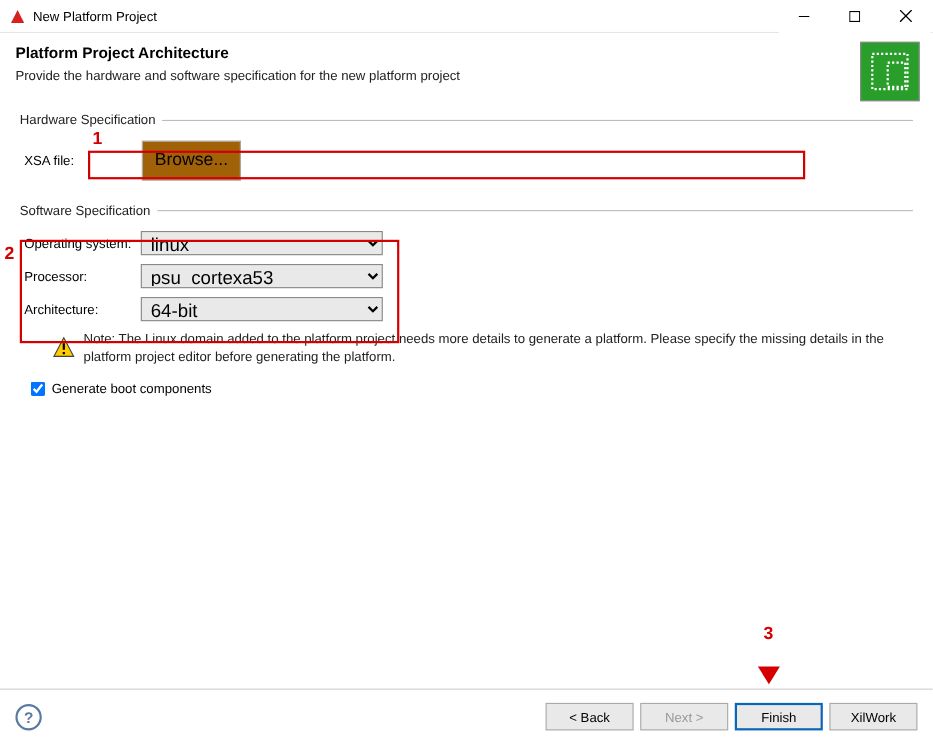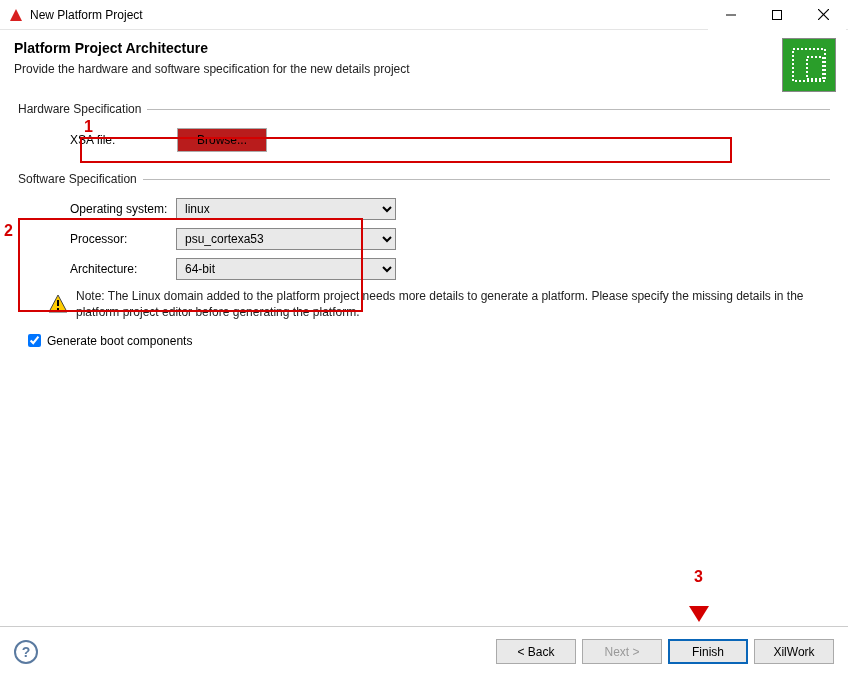--- a/index.html
+++ b/index.html
@@ -16,34 +16,34 @@
 .header-title { font-size: 14px; font-weight: bold; margin-bottom: 6px; }
 .header-desc { font-size: 12px; color: #222; }
 .header-icon { width: 54px; height: 54px; background: #2a9e2a; border: 1px solid #888; position: absolute; right: 12px; top: 8px; display: flex; align-items: center; justify-content: center; }
 
 .content { padding: 6px 18px 0 18px; }
 
 fieldset.group { border: none; border-top: 1px solid #bbb; margin: 8px 0 14px 0; padding-top: 12px; position: relative; }
 fieldset.group legend { font-size: 12px; color: #222; padding-right: 6px; background: #fff; }
 
 .row { display: flex; align-items: center; margin-bottom: 6px; }
-.row-label { width: 105px; font-size: 12px; color: #000; padding-left: 4px; margin-left: 48px; }
+.row-label { width: 105px; font-size: 12px; color: #000; padding-left: 4px; }
 .text-input { flex: 1; height: 22px; border: 1px solid #888; padding: 2px 4px; font-size: 12px; font-family: inherit; background: #fff; }
-.browse-btn { width: 90px; height: 24px; margin-left: 6px; background: #b91c1c; border: 1px solid #aaa; font-size: 12px; font-family: inherit; cursor: pointer; }
+.browse-btn { width: 90px; height: 36px; margin-left: 6px; background: #a16207; border: 1px solid #aaa; font-size: 16px; font-family: inherit; cursor: pointer; }
 
-.select-input { height: 22px; border: 1px solid #888; background: #e9e9e9; padding: 1px 4px; font-size: 12px; font-family: inherit; }
+.select-input { height: 22px; border: 1px solid #888; background: #e9e9e9; padding: 1px 4px; font-size: 17px; font-family: inherit; }
 .sw-row { display: flex; align-items: center; margin-bottom: 8px; }
 .sw-row .row-label { width: 110px; }
 .sw-row .select-input { width: 220px; }
 
 .note-row { display: flex; align-items: center; margin: 6px 0 14px 30px; }
 .note-icon { width: 20px; height: 20px; margin-right: 8px; flex-shrink: 0; }
 .note-text { font-size: 12px; color: #222; line-height: 1.35; }
 
-.checkbox-row { display: flex; align-items: flex-start; margin: 8px 0 0 10px; }
+.checkbox-row { display: flex; align-items: flex-end; margin: 8px 0 0 10px; }
 .checkbox-row input { margin-right: 6px; }
 
 .footer { position: absolute; bottom: 0; left: 0; right: 0; height: 50px; border-top: 1px solid #ccc; display: flex; align-items: center; padding: 0 14px; background: #fff; }
 .help-btn { width: 24px; height: 24px; border: 2px solid #5a7aa0; border-radius: 50%; display: flex; align-items: center; justify-content: center; color: #5a7aa0; font-weight: bold; font-size: 14px; cursor: pointer; }
 .footer-spacer { flex: 1; }
 .wiz-btn { width: 80px; height: 25px; margin-left: 6px; background: #e9e9e9; border: 1px solid #aaa; font-size: 12px; font-family: inherit; cursor: pointer; }
 .wiz-btn.disabled { color: #999; cursor: default; }
 .wiz-btn.highlighted { border: 2px solid #0a66b8; }
 
 .annot-num { position: absolute; font-size: 16px; font-weight: bold; color: #d40000; z-index: 10; }
@@ -76,21 +76,21 @@
           <line x1="0" y1="0" x2="11" y2="11" stroke="#000" stroke-width="1.2"></line>
           <line x1="11" y1="0" x2="0" y2="11" stroke="#000" stroke-width="1.2"></line>
         </svg>
     </div>
   </div>
 </div>
 
 <div class="header-area">
   <div class="header-left">
     <div class="header-title">Platform Project Architecture</div>
-    <div class="header-desc">Provide the hardware and software specification for the new details project</div>
+    <div class="header-desc">Provide the hardware and software specification for the new platform project</div>
   </div>
   <div class="header-icon">
     <svg width="44" height="44" viewBox="0 0 44 44">
       <rect x="6" y="6" width="32" height="32" fill="none" stroke="#fff" stroke-width="2" stroke-dasharray="2 2"></rect>
       <rect x="20" y="14" width="16" height="22" fill="none" stroke="#fff" stroke-width="2" stroke-dasharray="2 2"></rect>
     </svg>
   </div>
 </div>
 
 <div class="content">

